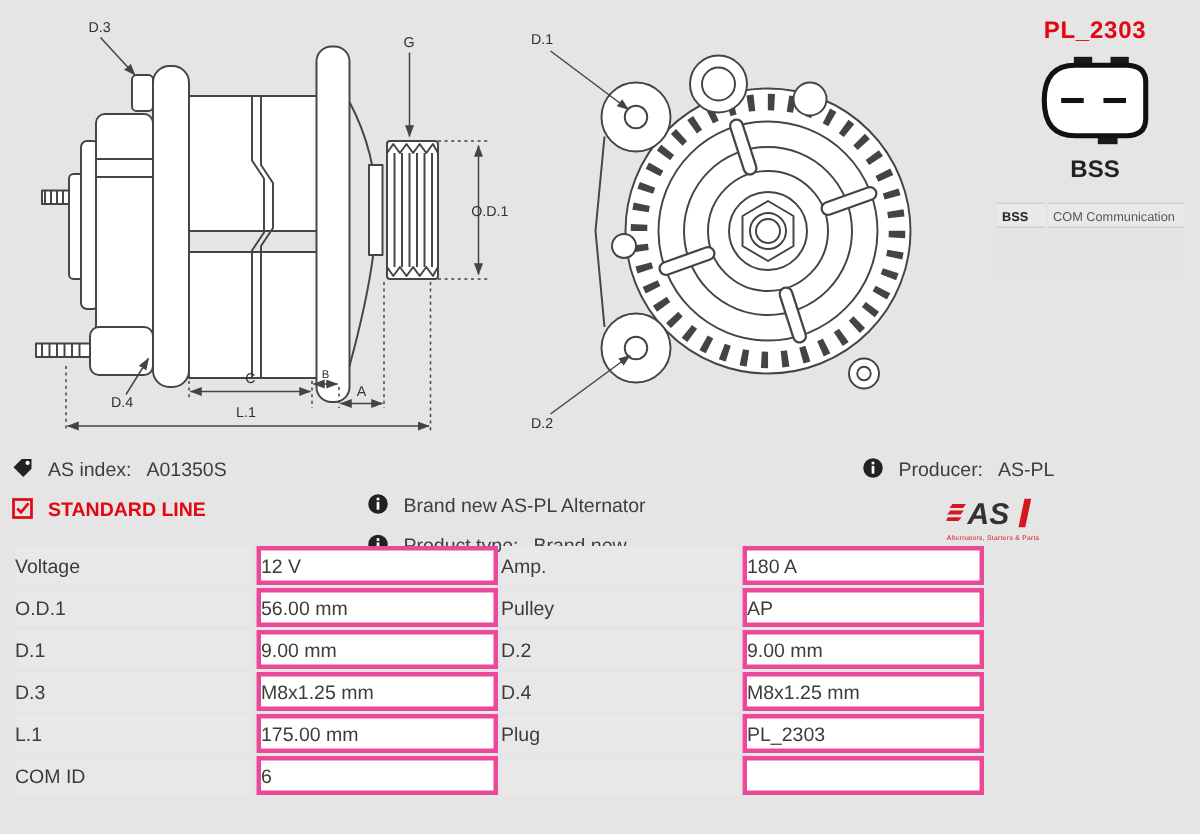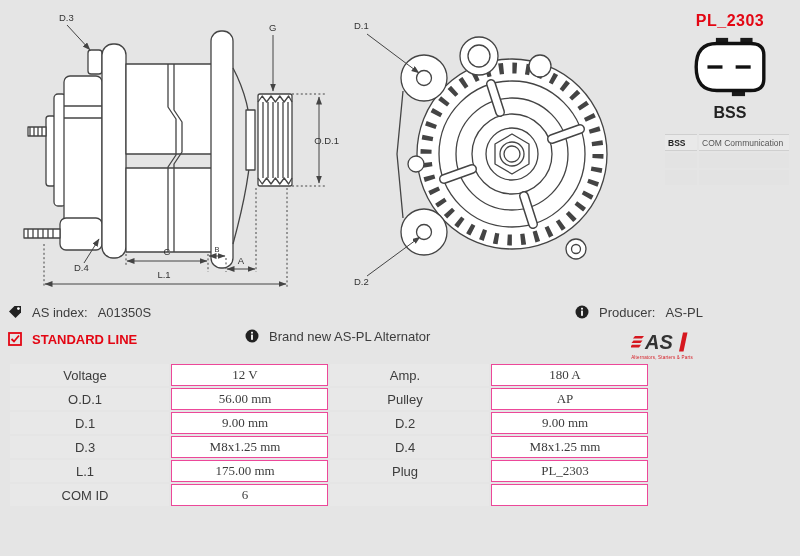--- a/index.html
+++ b/index.html
@@ -22,23 +22,23 @@
   .bold{font-weight:normal;}
   .red{color:#e30613;font-weight:bold;}
   #info-col1{left:8px;top:304px;}
   #info-col2{left:245px;top:304px;margin-top:24px;}
   #info-col3{left:575px;top:304px;}
   .logo-wrap{margin-left:48px;margin-top:10px;width:70px;text-align:right;}
   .logo-sub{font-size:4.5px;color:#d6171f;margin-top:-2px;letter-spacing:.2px;}
 
   
   #spec-table{left:8px;top:362px;border-collapse:separate;border-spacing:2px;table-layout:fixed;}
-  #spec-table td{height:20px;font-size:13px;text-align:center;padding:0 9px 0 0;overflow:hidden;}
+  #spec-table td{height:20px;font-size:13px;text-align:left;padding:0 9px 0 0;overflow:hidden;}
   #spec-table td.label{background:#e8e8e8;width:150px;color:#3c3c3c;}
-  #spec-table td.value{background:#fff;border:1px solid #ec4899;width:146px;color:#3c3c3c;font-family:Liberation Serif, serif;}
+  #spec-table td.value{background:#fff;border:3px solid #ec4899;width:146px;color:#3c3c3c;}
 
   svg text{font-family:"Liberation Sans",sans-serif;fill:#333;}
   .dim{stroke:#444;stroke-width:1;fill:none;}
   .dot{stroke:#444;stroke-width:1;fill:none;stroke-dasharray:2 2.4;}
   .ln{stroke:#444;stroke-width:1.3;fill:#fff;stroke-linejoin:round;}
   .lnf{stroke:#444;stroke-width:1.3;fill:none;stroke-linejoin:round;}
 </style>
 </head>
 <body>
 
@@ -210,20 +210,29 @@
 
   <div class="abs" id="info-col2">
     <div class="info-line">
       <svg width="14" height="14" viewBox="0 0 14 14">
         <circle cx="7" cy="7" r="6.5" fill="#222"></circle>
         <rect x="6.1" y="5.6" width="1.8" height="5.2" fill="#fff"></rect>
         <rect x="6.1" y="2.8" width="1.8" height="1.8" fill="#fff"></rect>
       </svg>
       <span>Brand new AS-PL Alternator</span>
     </div>
+    <div class="info-line">
+      <svg width="14" height="14" viewBox="0 0 14 14">
+        <circle cx="7" cy="7" r="6.5" fill="#222"></circle>
+        <rect x="6.1" y="5.6" width="1.8" height="5.2" fill="#fff"></rect>
+        <rect x="6.1" y="2.8" width="1.8" height="1.8" fill="#fff"></rect>
+      </svg>
+      <span>Product type:</span>
+      <span class="bold">Brand new</span>
+    </div>
   </div>
 
   <div class="abs" id="info-col3">
     <div class="info-line">
       <svg width="14" height="14" viewBox="0 0 14 14">
         <circle cx="7" cy="7" r="6.5" fill="#222"></circle>
         <rect x="6.1" y="5.6" width="1.8" height="5.2" fill="#fff"></rect>
         <rect x="6.1" y="2.8" width="1.8" height="1.8" fill="#fff"></rect>
       </svg>
       <span>Producer:</span>

